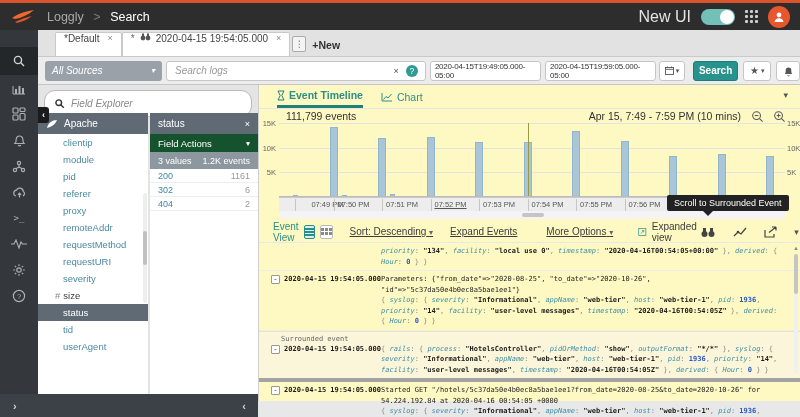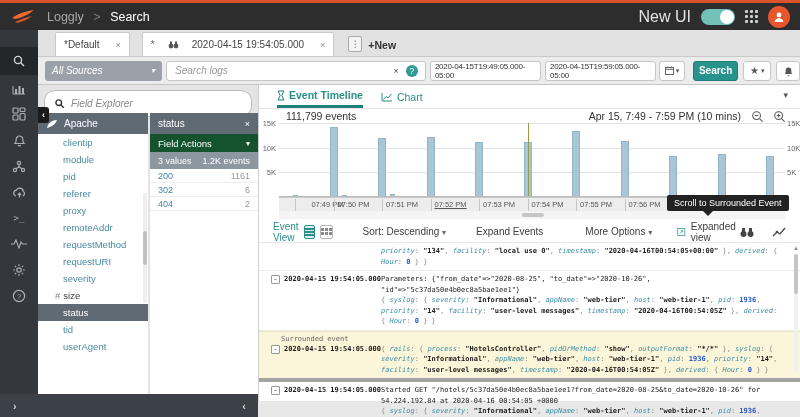--- a/index.html
+++ b/index.html
@@ -22,21 +22,21 @@
   .avatar { width:22px; height:22px; border-radius:50%; background:#e8562e; display:flex; align-items:center; justify-content:center; }
 
   
   .rail { position:absolute; left:0; top:30px; width:38px; height:364px; background:#34383c; display:flex; flex-direction:column; align-items:center; }
   .rail-search { width:38px; height:28px; margin-top:17px; background:#24272a; display:flex; align-items:center; justify-content:center; }
   .rail-ic { width:38px; height:26px; display:flex; align-items:center; justify-content:center; color:#aab0b6; font-size:12px; cursor:pointer; }
   .rail-ic svg { stroke:#aab0b6; fill:none; stroke-width:1.2; }
 
   
   .tabbar { position:absolute; left:38px; top:30px; width:762px; height:27px; background:#e2e2e2; border-bottom:1px solid #c9c9c9; display:flex; align-items:flex-end; }
-  .tab { height:24px; background:#fff; border:1px solid #c9c9c9; border-bottom:none; border-radius:2px 2px 0 0; display:flex; align-items:center; padding:0 8px; gap:13px; font-size:10px; color:#444; margin-right:12px; cursor:pointer; }
+  .tab { height:24px; background:#fff; border:1px solid #c9c9c9; border-bottom:none; border-radius:2px 2px 0 0; display:flex; padding:0 8px; gap:5px; font-size:10px; color:#444; margin-right:0; cursor:pointer; }
   .tab.first { margin-left:17px; }
   .tab .x { color:#8a8a8a; font-size:9px; margin-left:3px; }
   .tab .pre { color:#666; }
   .tab-menu { height:16px; width:14px; border:1px solid #aaa; border-radius:2px; background:#f4f4f4; color:#555; font-size:9px; display:flex; align-items:center; justify-content:center; margin:0 6px 4px 2px; cursor:pointer; }
   .tab-new { font-size:10.5px; color:#333; margin-bottom:5px; cursor:pointer; font-weight:bold; }
 
   
   .searchrow { position:absolute; left:38px; top:57px; width:762px; height:28px; background:#ececec; border-bottom:1px solid #c6c6c6; display:flex; align-items:center; }
   .sources { margin-left:7px; width:118px; height:20px; background:#9aa1a9; border-radius:3px; color:#fff; font-size:10px; font-style:italic; display:flex; align-items:center; padding:0 7px; cursor:pointer; }
   .sources .car { margin-left:auto; font-size:8px; }
@@ -74,21 +74,21 @@
   .status-row .v { color:#3f87a1; cursor:pointer; }
   .status-row .c { color:#999; }
 
   
   .sfooter { position:absolute; left:0; top:394px; width:258px; height:23px; background:#3c4147; display:flex; align-items:center; }
   .sfooter .chev { color:#cfd3d7; font-size:11px; font-weight:bold; cursor:pointer; }
   .sfooter .chev.l { margin-left:13px; }
   .sfooter .chev.r { margin-left:auto; margin-right:12px; }
 
   
-  .main { position:absolute; left:258px; top:85px; width:542px; height:316px; background:#ffffff; border-left:1px solid #cfcfcf; }
+  .main { position:absolute; left:258px; top:85px; width:542px; height:316px; background:#fef9c3; border-left:1px solid #cfcfcf; }
   .tl-tabs { position:absolute; left:0; top:0; width:100%; height:24px; border-bottom:1px solid #e5e5e5; display:flex; align-items:center; }
   .tl-tab { display:flex; align-items:center; gap:4px; font-size:10.5px; color:#2a8f88; margin-left:18px; cursor:pointer; height:100%; }
   .tl-tab.active { border-bottom:3px solid #1f7f79; font-weight:bold; }
   .panel-caret { position:absolute; right:12px; top:5px; color:#555; font-size:9px; cursor:pointer; }
   .tl-info { position:absolute; left:0; top:24px; width:100%; height:14px; display:flex; align-items:center; }
   .ev-total { margin-left:27px; font-size:10.5px; color:#333; }
   .range { margin-left:auto; font-size:10.5px; color:#333; }
   .zoomics { display:flex; gap:9px; margin:0 14px 0 10px; }
   .zoomics svg { cursor:pointer; }
 
@@ -110,21 +110,21 @@
 
   
   .evtoolbar { position:absolute; left:0; top:136px; width:100%; height:22px; display:flex; align-items:center; border-bottom:1px solid #e8e8e8; }
   .evt-label { margin-left:14px; font-size:10px; color:#2a8f88; }
   .viewbtn { width:17px; height:14px; border:1px solid #b9b9b9; border-radius:2px; margin-left:5px; display:flex; align-items:center; justify-content:center; cursor:pointer; background:#fff; }
   .viewbtn.active { border-color:#2a8f88; background:#ddeeec; }
   .vlines { display:flex; flex-direction:column; gap:1px; }
   .vlines i { width:9px; height:2px; background:#2a8f88; display:block; }
   .vgrid { display:grid; grid-template-columns:repeat(3,1fr); gap:1px; }
   .vgrid i { width:3px; height:3px; background:#8a8a8a; display:block; }
-  .evt-item { font-size:10px; color:#3c3c3c; margin-left:30px; cursor:pointer; white-space:nowrap; }
+  .evt-item { font-size:10px; color:#3c3c3c; margin-left:17px; cursor:pointer; white-space:nowrap;text-decoration:underline; }
   .evt-item .car { font-size:8px; color:#666; }
   .evt-sep { width:1px; height:12px; background:#d5d5d5; margin-left:12px; }
   .evt-right { margin-left:auto; display:flex; align-items:center; gap:17px; margin-right:14px; }
   .evt-right .car { font-size:9px; color:#555; cursor:pointer; }
   .evt-right svg { cursor:pointer; }
   .expv { display:flex; align-items:center; gap:5px; margin-left:13px; font-size:10px; color:#3c3c3c; cursor:pointer; }
 
   
   .events { position:absolute; left:0; top:158px; width:100%; height:174px; overflow:hidden; font-family:"DejaVu Sans Mono", monospace; }
   .ev-row { padding:3px 10px 3px 12px; border-bottom:1px solid #ececec; }

